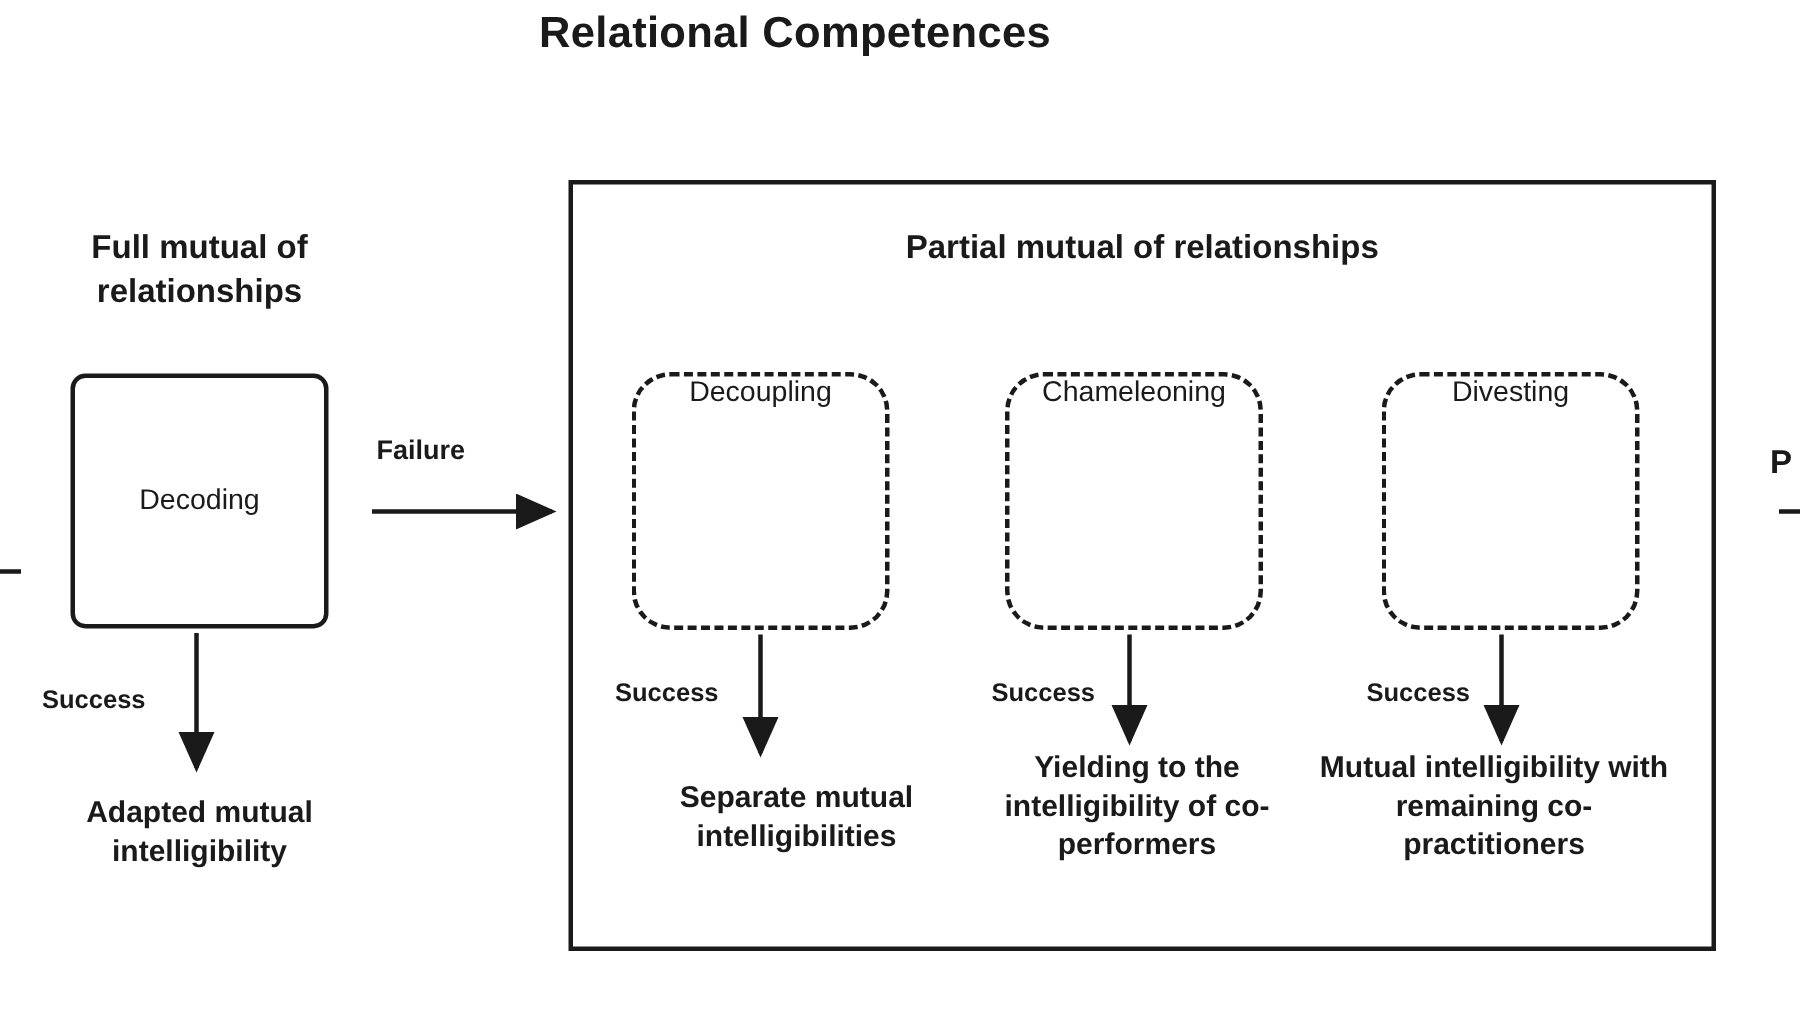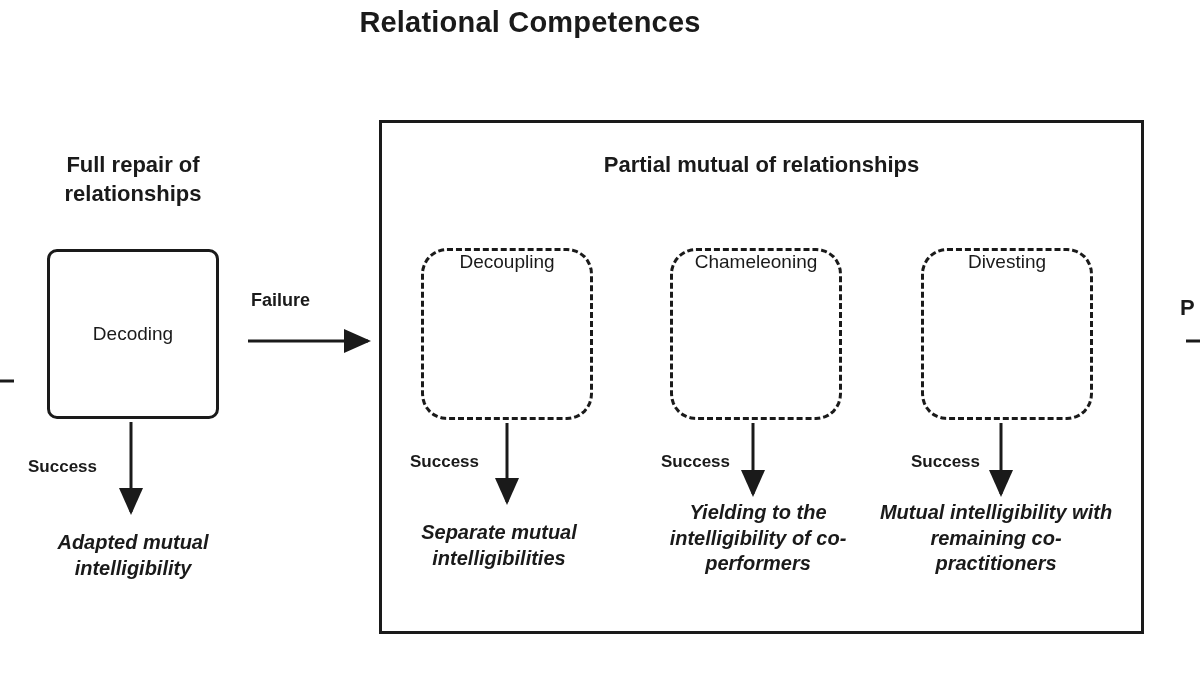--- a/index.html
+++ b/index.html
@@ -63,21 +63,20 @@
     box-sizing: border-box;
     display: flex;
     justify-content: center;
     font-size: 19px;
   }
 
   #decoding-box { left: 47px; top: 249px; width: 172px; height: 170px; }
 
   .outcome {
     position: absolute;
-    font-style: italic;
     font-weight: bold;
     font-size: 20px;
     line-height: 1.28;
     text-align: center;
   }
 
   #adapted-outcome { left: 18px; top: 530px; width: 230px; }
 
   .edge-label {
     position: absolute;
@@ -104,21 +103,21 @@
     width: 765px;
     text-align: center;
     font-size: 22px;
     font-weight: bold;
   }
 
   #decoupling-box   { left: 421px; top: 248px; width: 172px; height: 172px; }
   #chameleoning-box { left: 670px; top: 248px; width: 172px; height: 172px; }
   #divesting-box    { left: 921px; top: 248px; width: 172px; height: 172px; }
 
-  #sep-outcome  { left: 384px; top: 520px; width: 230px; }
+  #sep-outcome  { left: 416px; top: 520px; width: 230px; }
   #yield-outcome{ left: 638px; top: 500px; width: 240px; }
   #mutual-outcome { left: 870px; top: 500px; width: 252px; }
 
   
   svg#arrows {
     position: absolute;
     left: 0;
     top: 0;
     width: 1200px;
     height: 675px;
@@ -133,21 +132,21 @@
     font-weight: bold;
   }
 </style>
 </head>
 <body>
 
 <div id="canvas">
 
   <div class="title">Relational Competences</div>
 
-  <div class="left-heading">Full repair of relationships</div>
+  <div class="left-heading">Full mutual of relationships</div>
 
   <div class="box-solid" id="decoding-box">
     <span>Decoding</span>
   </div>
 
   <div class="edge-label" style="left:251px; top:290px;">Failure</div>
   <div class="edge-label small" style="left:28px; top:457px;">Success</div>
 
   <div class="outcome" id="adapted-outcome">Adapted mutual intelligibility</div>
 

